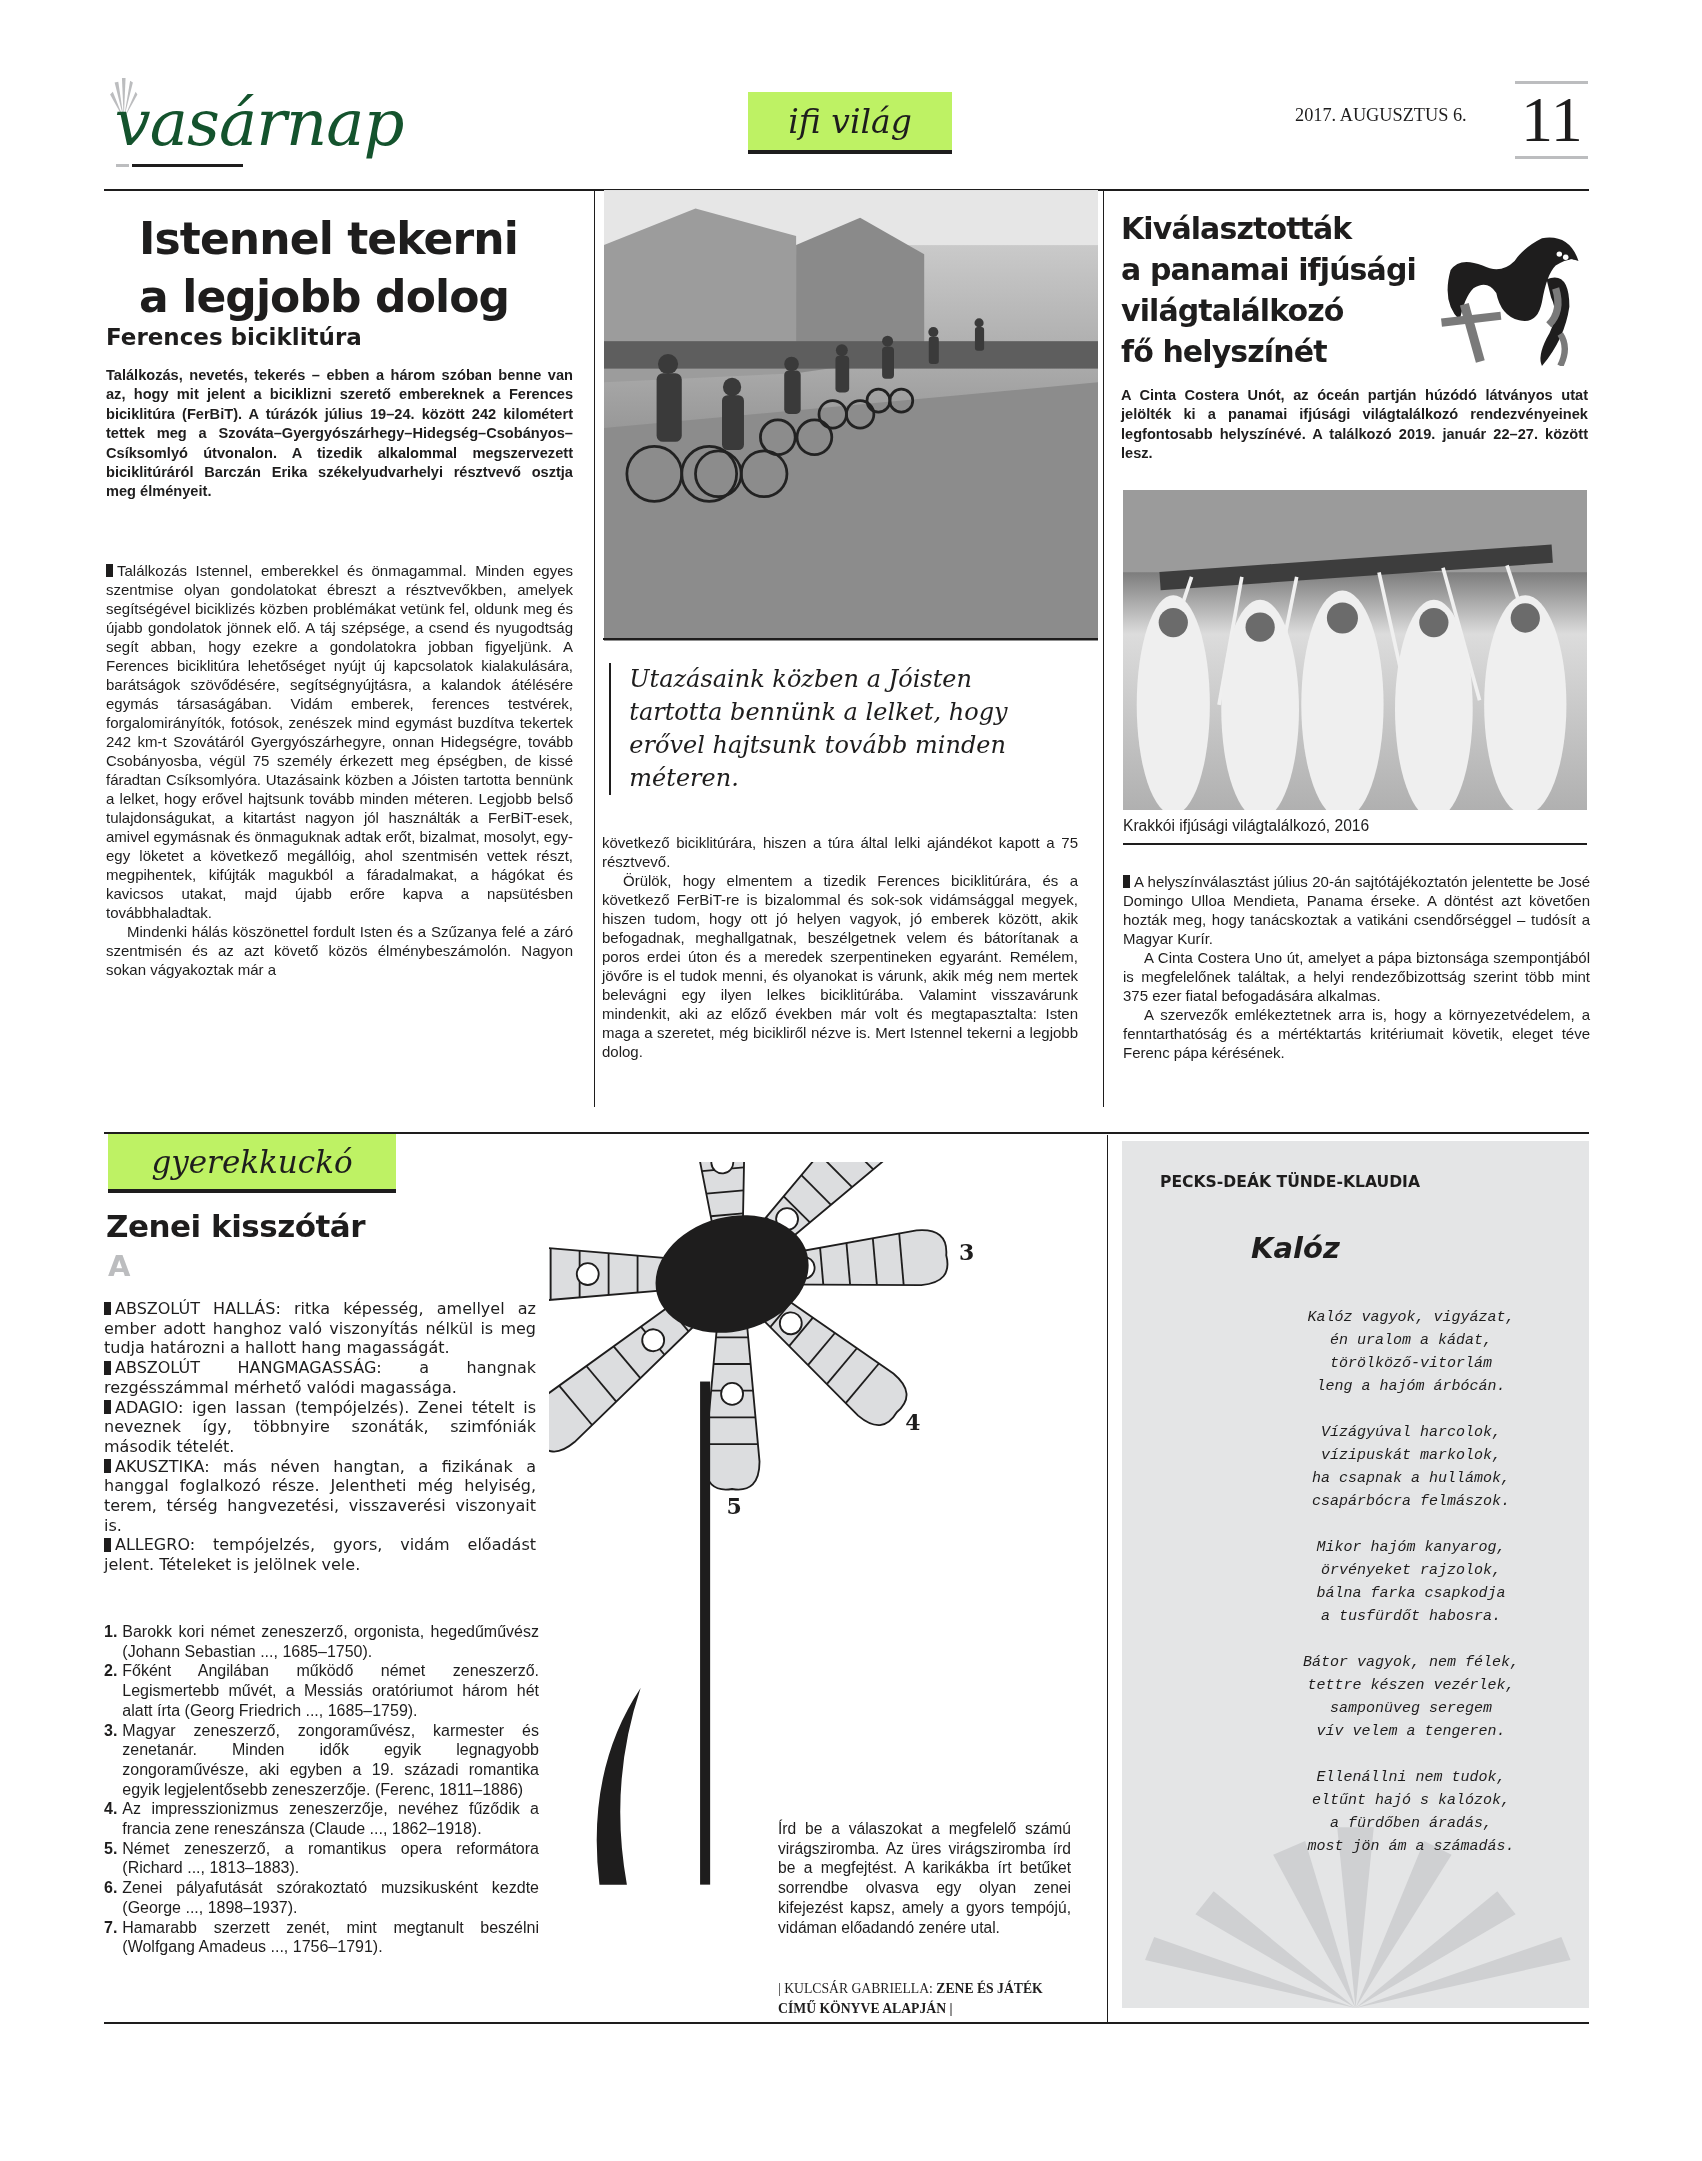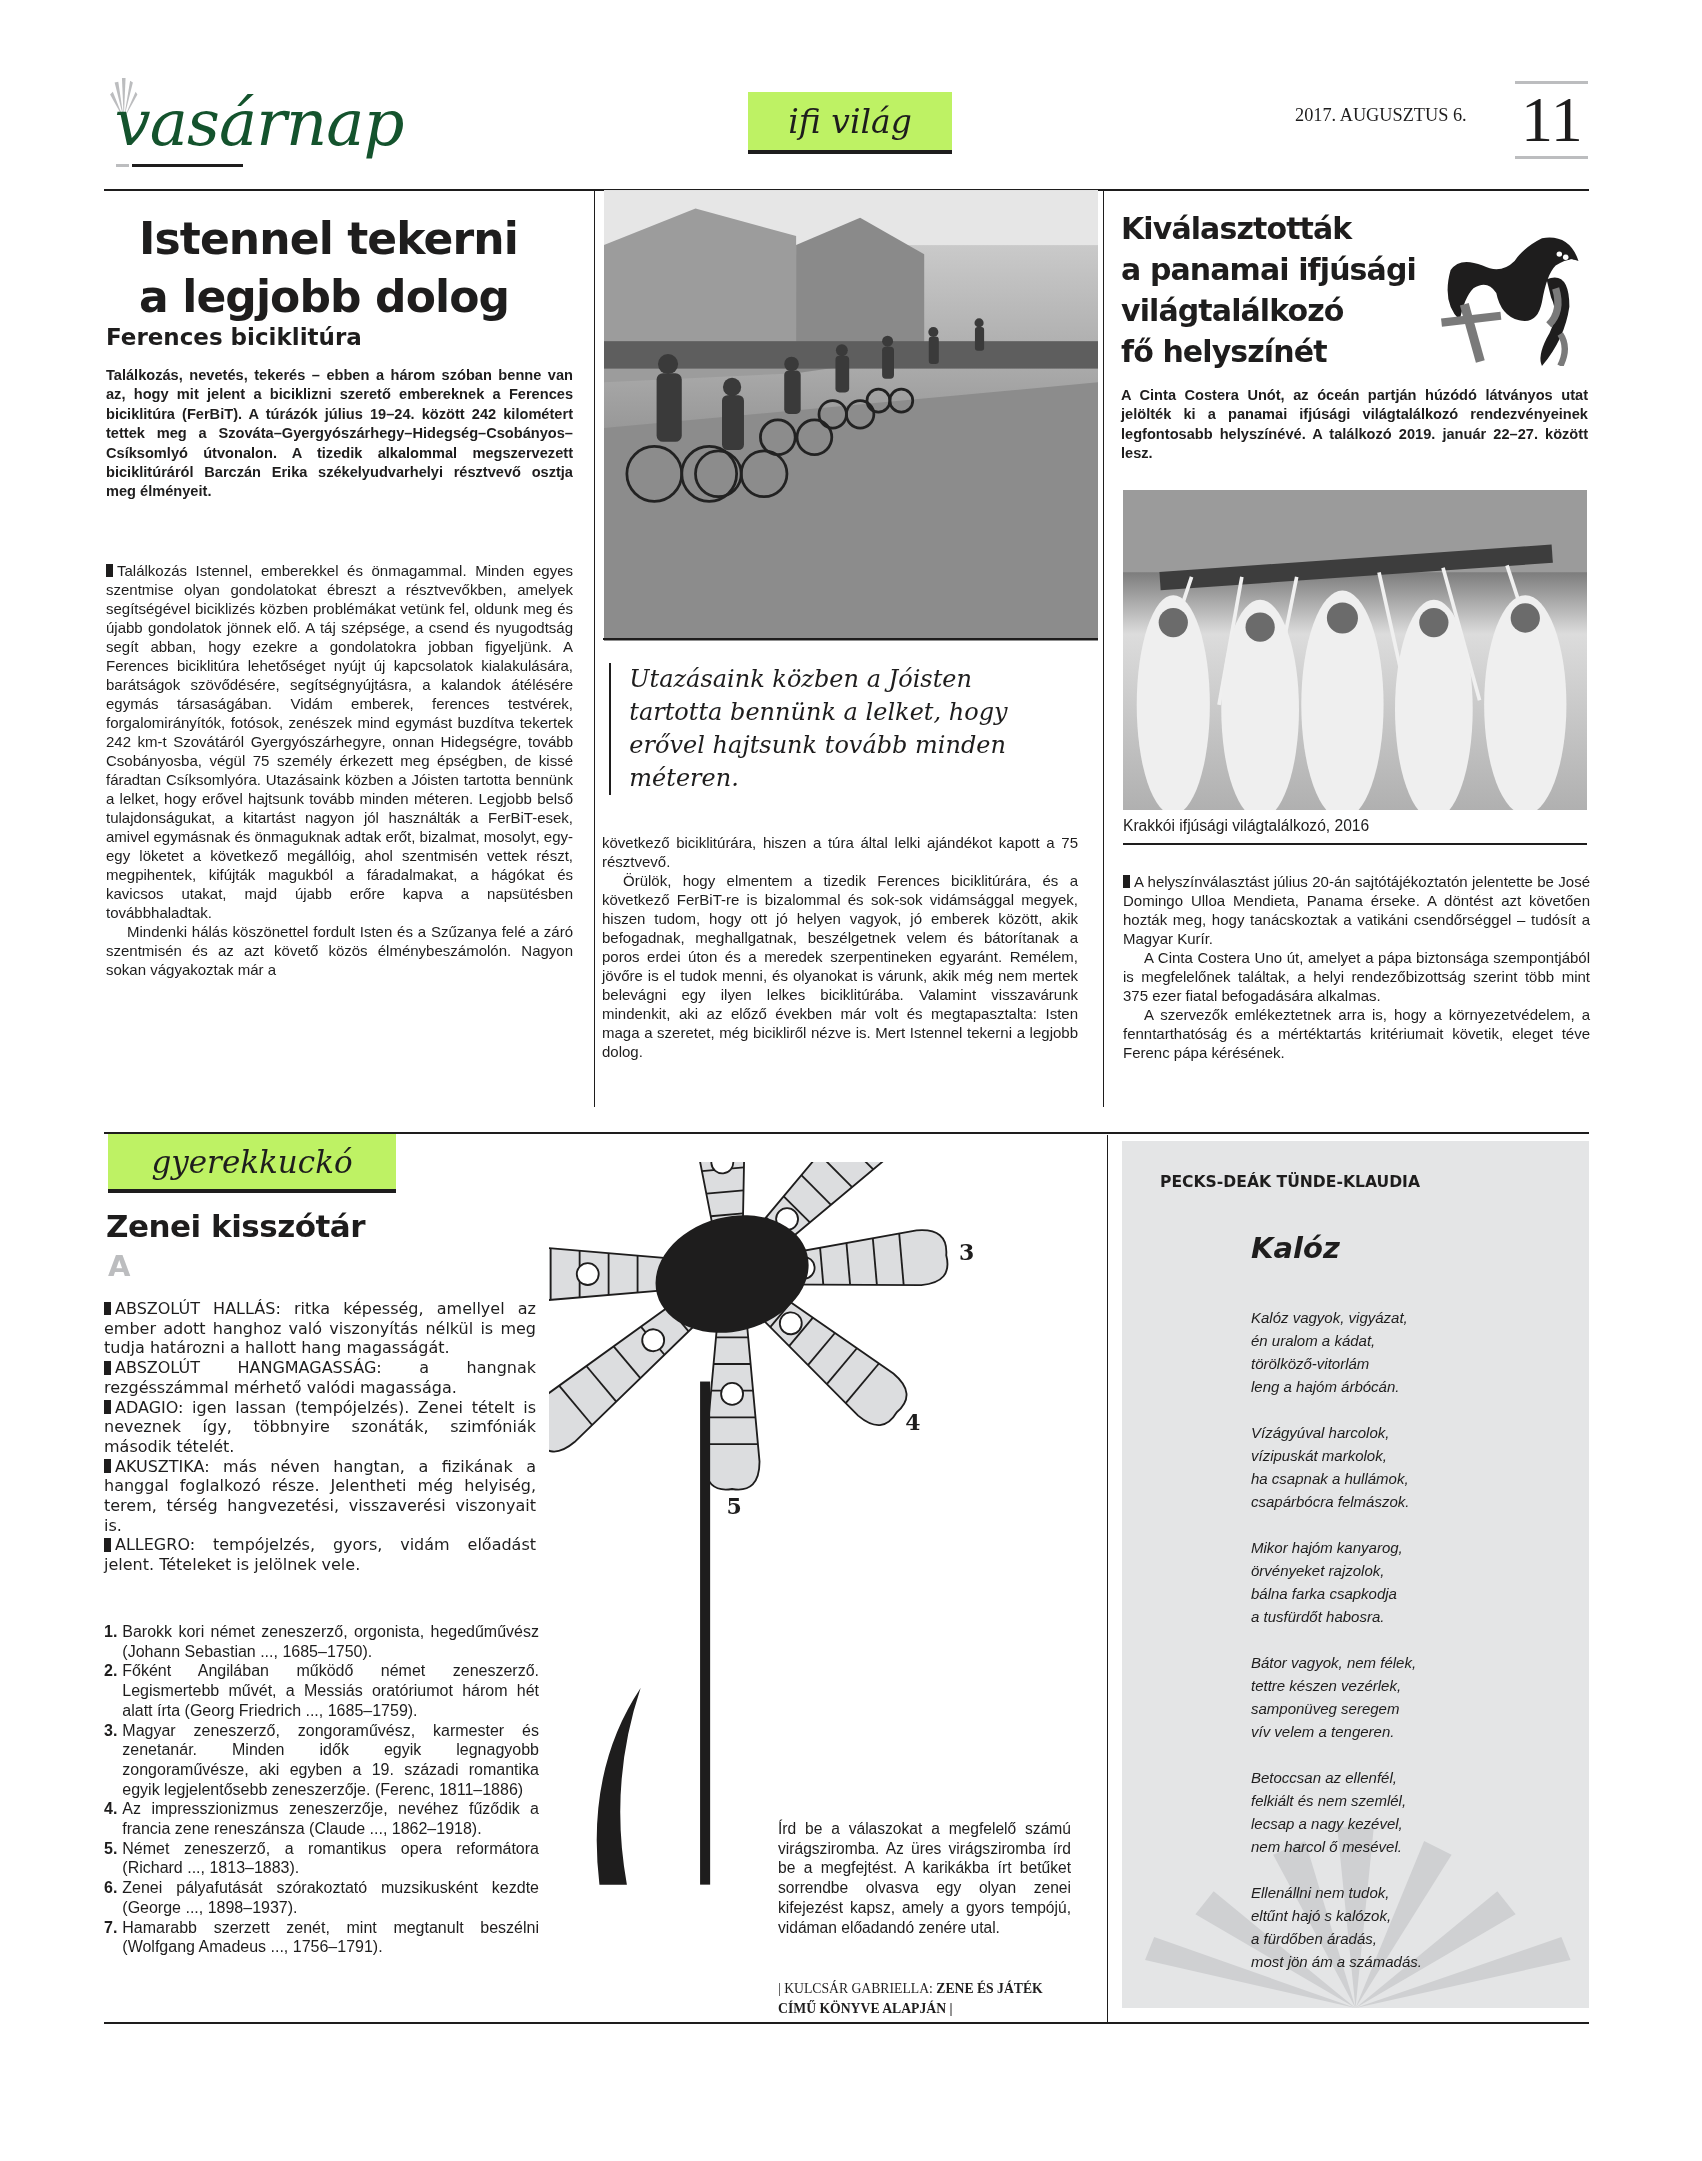--- a/index.html
+++ b/index.html
@@ -64,21 +64,21 @@
   #questions li { list-style: none; padding-left: 18.3px; text-indent: -18.3px; text-align: justify; }
   #questions li b { display: inline-block; width: 18.3px; text-indent: 0; }
   #flower { left: 549px; top: 1162px; width: 572px; height: 869px; }
   #flower-instr { left: 778px; top: 1819px; width: 293px; font-family: "Liberation Sans", sans-serif; font-size: 15.6px; line-height: 19.7px; text-align: justify; }
   #flower-credit { left: 778px; top: 1979px; width: 293px; font-family: Liberation Serif, serif; font-size: 13.7px; line-height: 20px; font-weight: bold; }
 
   
   #poem-box { left: 1122px; top: 1141px; width: 467px; height: 867px; background: #e4e5e6; overflow: hidden; }
   #poem-author { left: 1160px; top: 1173px; font-family: "DejaVu Sans", sans-serif; font-weight: bold; font-size: 15.6px; }
   #poem-title { left: 1251px; top: 1231px; font-family: "DejaVu Sans", sans-serif; font-weight: bold; font-style: italic; font-size: 29px; }
-  #poem-body { left: 1251px; top: 1306px; width: 320px; font-family: Liberation Sans, sans-serif; font-style: italic; font-size: 15px; line-height: 23px; }
+  #poem-body { left: 1251px; top: 1306px; width: 320px; font-family: Liberation Mono, monospace; font-style: italic; font-size: 15px; line-height: 23px; text-align: center; }
   #poem-body .stanza { margin-bottom: 23px; }
   .vline { position: absolute; width: 1.8px; background: #1e1d1d; }
 </style>
 </head>
 <body>
 
 <div id="masthead" class="abs">
   <svg class="sun" viewBox="0 0 60 90">
     <g fill="#bcbdbf">
       <polygon points="30,90 26,0 34,0"></polygon>
@@ -349,26 +349,20 @@
       <div>bálna farka csapkodja</div>
       <div>a tusfürdőt habosra.</div>
     </div>
     <div class="stanza">
       <div>Bátor vagyok, nem félek,</div>
       <div>tettre készen vezérlek,</div>
       <div>samponüveg seregem</div>
       <div>vív velem a tengeren.</div>
     </div>
     <div class="stanza">
-      <div>Betoccsan az ellenfél,</div>
-      <div>felkiált és nem szemlél,</div>
-      <div>lecsap a nagy kezével,</div>
-      <div>nem harcol ő mesével.</div>
-    </div>
-    <div class="stanza">
       <div>Ellenállni nem tudok,</div>
       <div>eltűnt hajó s kalózok,</div>
       <div>a fürdőben áradás,</div>
       <div>most jön ám a számadás.</div>
     </div>
   </div>
 
 <div class="hrule" style="left:104px;top:2022px;width:1485px;height:1.8px;"></div>
 
 

